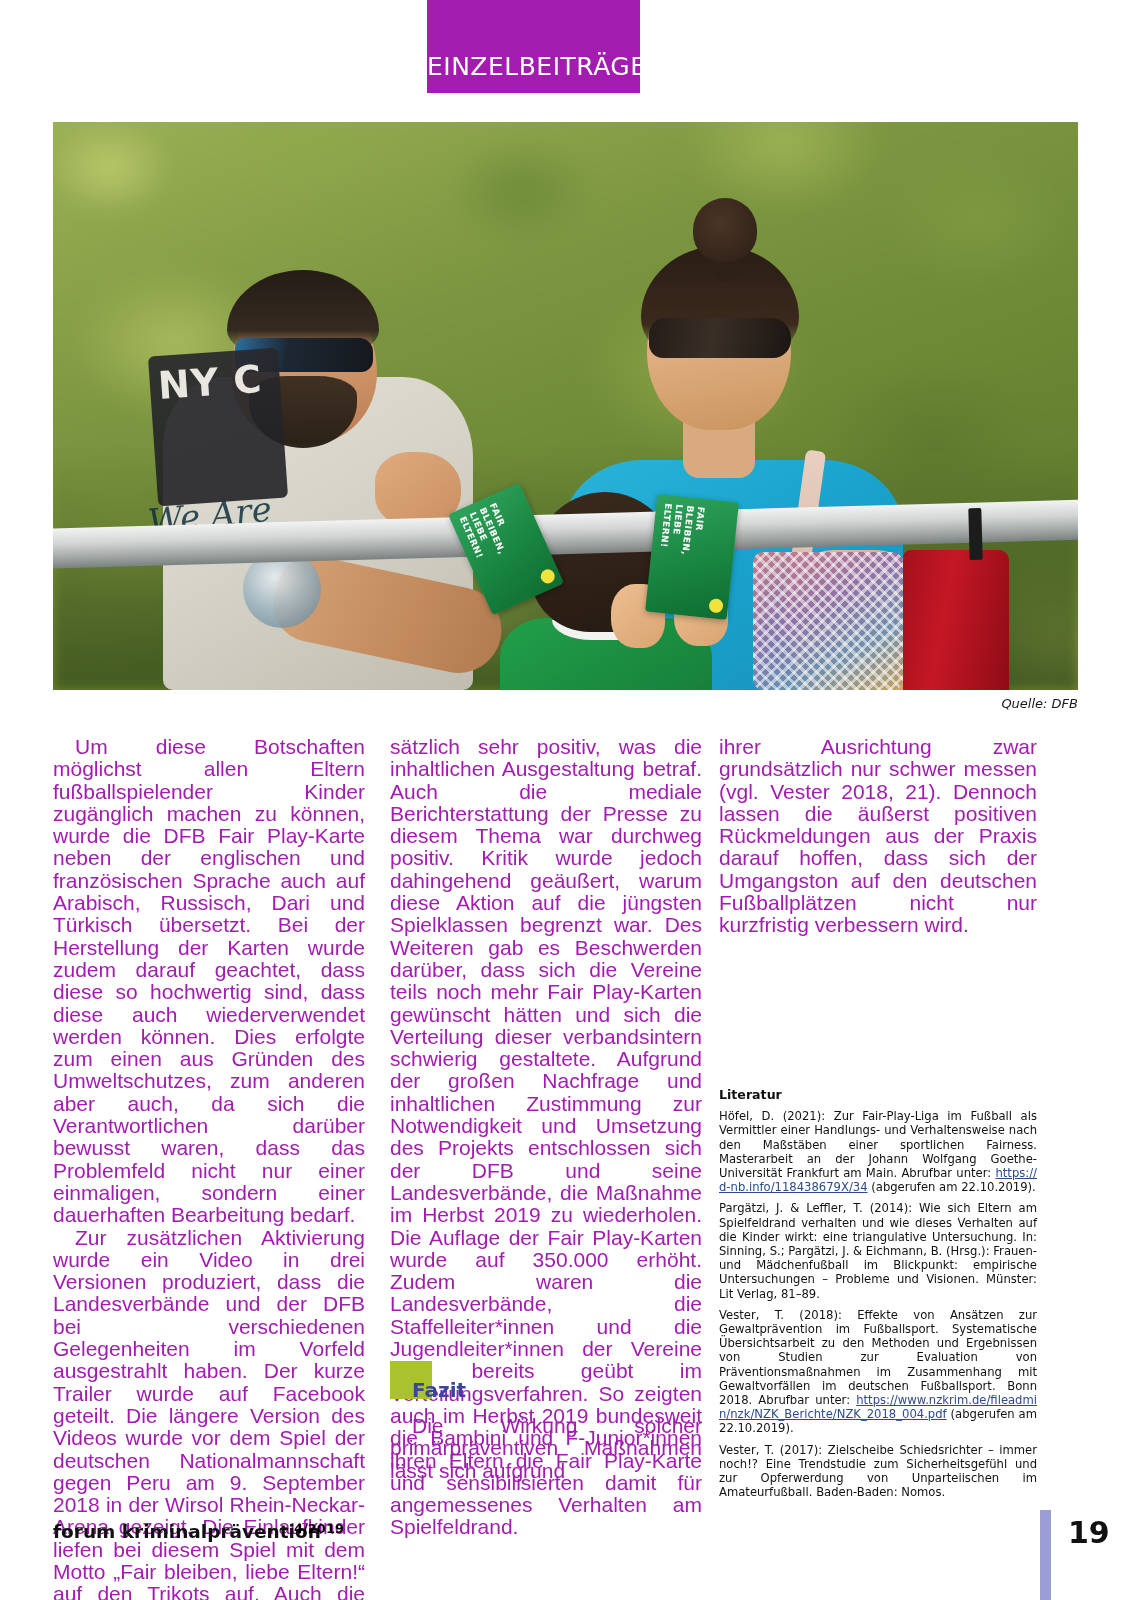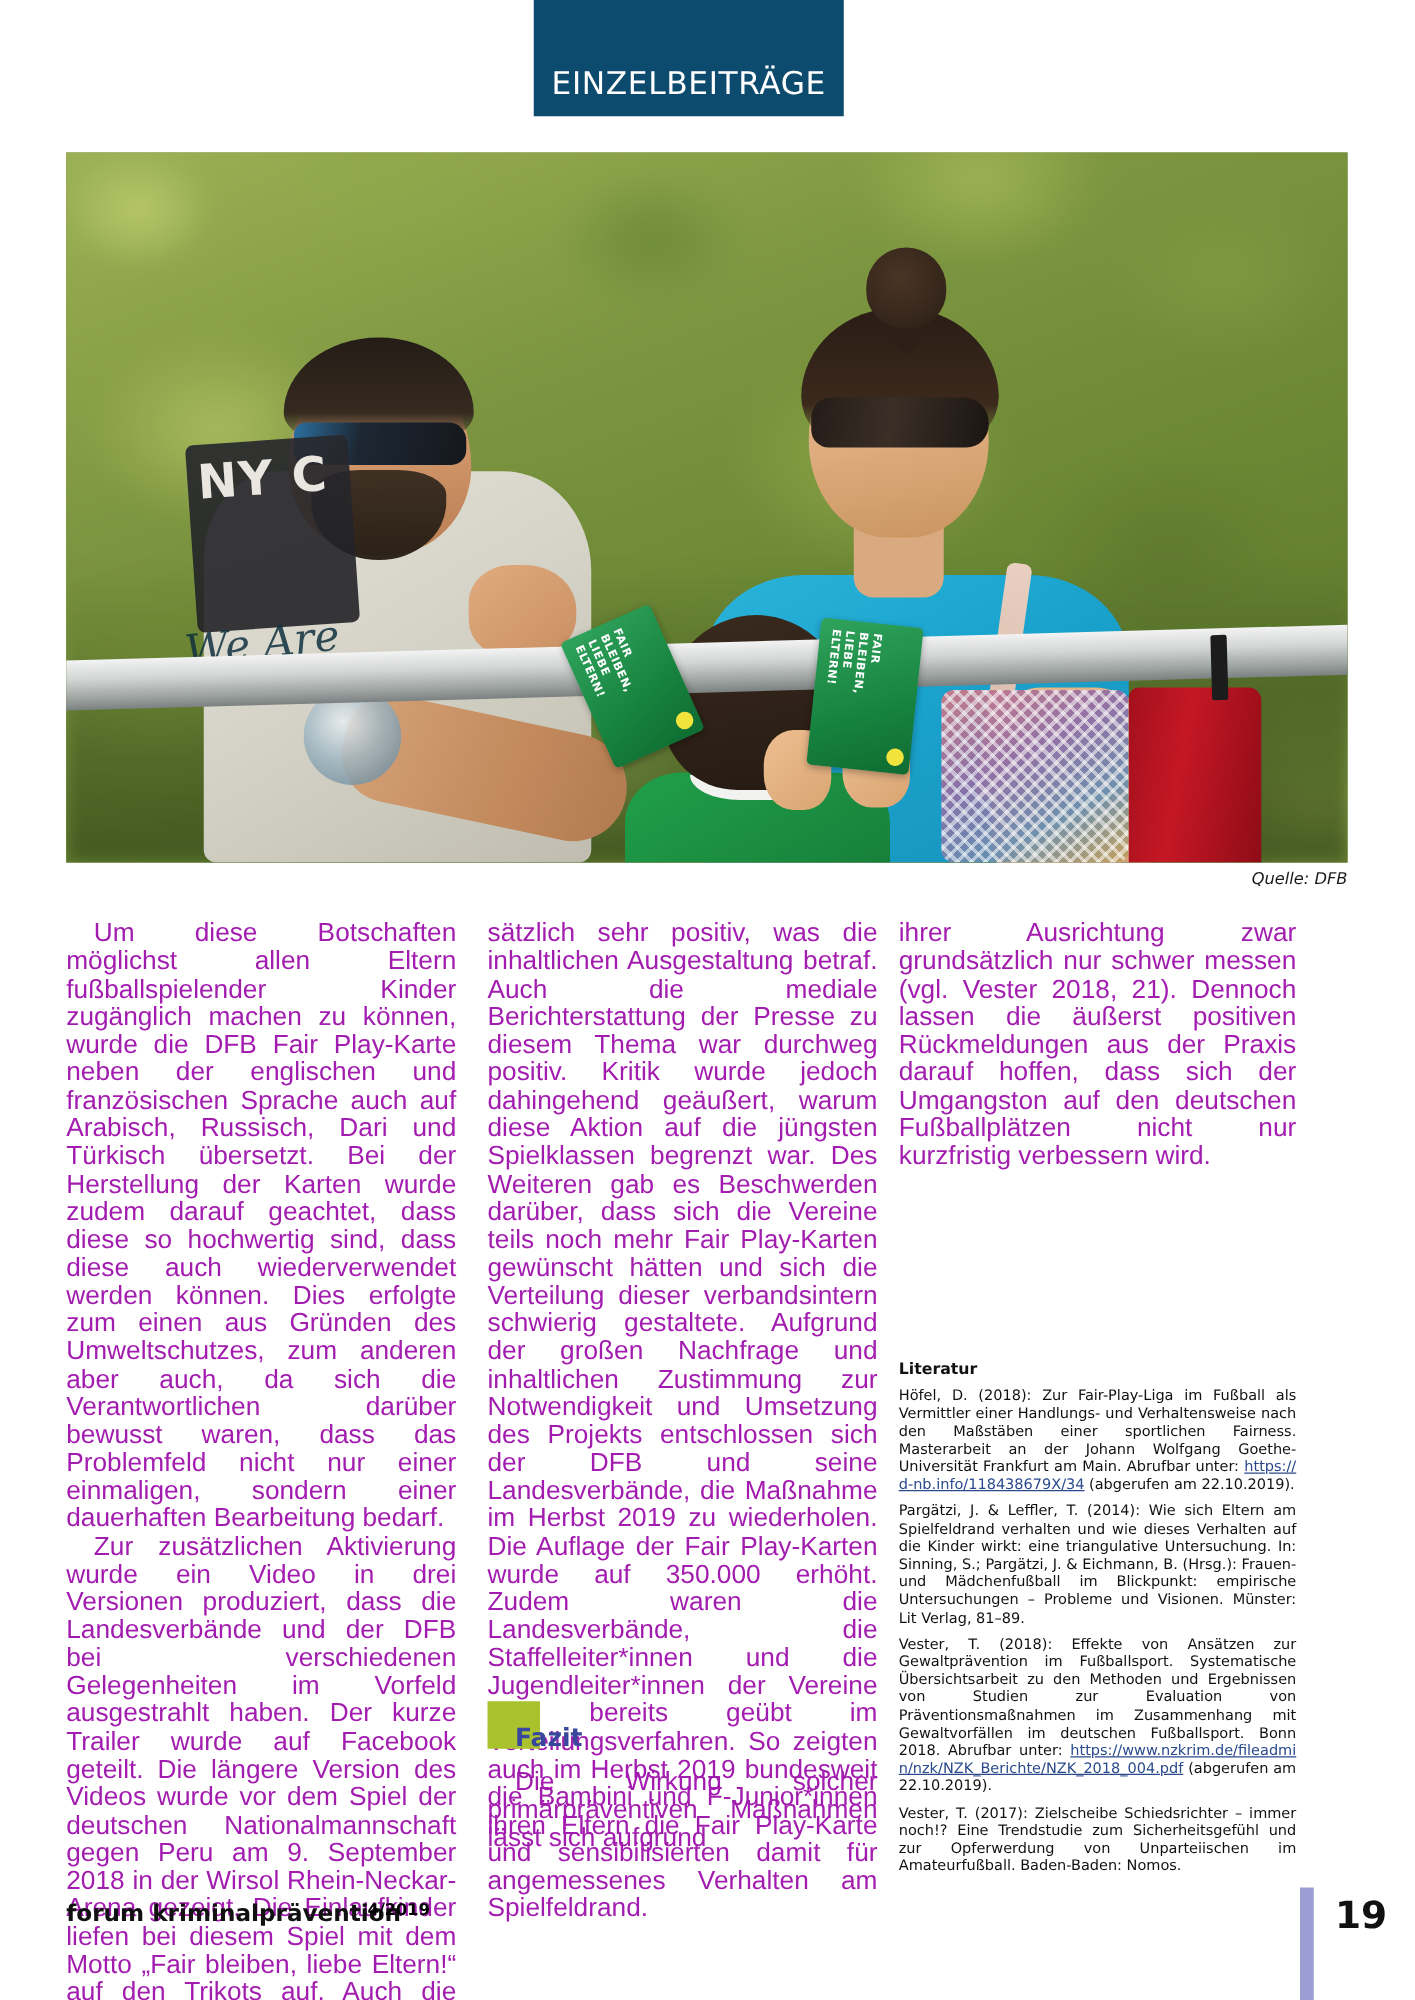--- a/index.html
+++ b/index.html
@@ -14,23 +14,23 @@
     font-family: "DejaVu Sans", sans-serif;
     color: #1a1a1a;
     overflow: hidden;
   }
 
   
   .header-banner {
     position: absolute;
     left: 427px;
     top: 0;
-    width: 248px;
+    width: 213px;
     height: 93px;
-    background: #0c4a6e;
+    background: #a21caf;
   }
   .header-banner-title {
     position: absolute;
     left: 0;
     right: 0;
     bottom: 12px;
     text-align: center;
     color: #ffffff;
     font-family: "DejaVu Sans", sans-serif;
     font-size: 25px;
@@ -685,21 +685,21 @@
 <div class="col" id="col3">
   <p class="noindent">ihrer Ausrichtung zwar grundsätzlich nur schwer messen (vgl. Vester 2018, 21). Dennoch lassen die äußerst positiven Rückmeldungen aus der Praxis darauf hoffen, dass sich der Umgangston auf den deutschen Fußballplätzen nicht nur kurzfristig verbessern wird.</p>
 </div>
 
 <div class="bio">
 </div>
 
 <div class="lit">
   <p class="lit-title">Literatur</p>
 
-  <p><span>Höfel, D. (2018): Zur Fair-Play-Liga im Fußball als Vermittler einer Handlungs- und Verhaltensweise nach den Maßstäben einer sportlichen Fairness. Masterarbeit an der Johann Wolfgang Goethe-Universität Frankfurt am Main. Abrufbar unter: </span><span class="url">https://d-nb.info/118438679X/34</span><span> (abgerufen am 22.10.2019).</span></p>
+  <p><span>Höfel, D. (2021): Zur Fair-Play-Liga im Fußball als Vermittler einer Handlungs- und Verhaltensweise nach den Maßstäben einer sportlichen Fairness. Masterarbeit an der Johann Wolfgang Goethe-Universität Frankfurt am Main. Abrufbar unter: </span><span class="url">https://d-nb.info/118438679X/34</span><span> (abgerufen am 22.10.2019).</span></p>
 
   <p><span>Pargätzi, J. &amp; Leffler, T. (2014): Wie sich Eltern am Spielfeldrand verhalten und wie dieses Verhalten auf die Kinder wirkt: eine triangulative Untersuchung. In: Sinning, S.; Pargätzi, J. &amp; Eichmann, B. (Hrsg.): Frauen- und Mädchenfußball im Blickpunkt: empirische Untersuchungen – Probleme und Visionen. Münster: Lit Verlag, 81–89.</span></p>
 
   <p><span>Vester, T. (2018): Effekte von Ansätzen zur Gewaltprävention im Fußballsport. Systematische Übersichtsarbeit zu den Methoden und Ergebnissen von Studien zur Evaluation von Präventionsmaßnahmen im Zusammenhang mit Gewaltvorfällen im deutschen Fußballsport. Bonn 2018. Abrufbar unter: </span><span class="url">https://www.nzkrim.de/fileadmin/nzk/NZK_Berichte/NZK_2018_004.pdf</span><span> (abgerufen am 22.10.2019).</span></p>
 
   <p><span>Vester, T. (2017): Zielscheibe Schiedsrichter – immer noch!? Eine Trendstudie zum Sicherheitsgefühl und zur Opferwerdung von Unparteiischen im Amateurfußball. Baden-Baden: Nomos.</span></p>
 </div>
 
 <div class="footer-title">forum kriminalprävention</div>
 <div class="footer-issue">4/2019</div>

